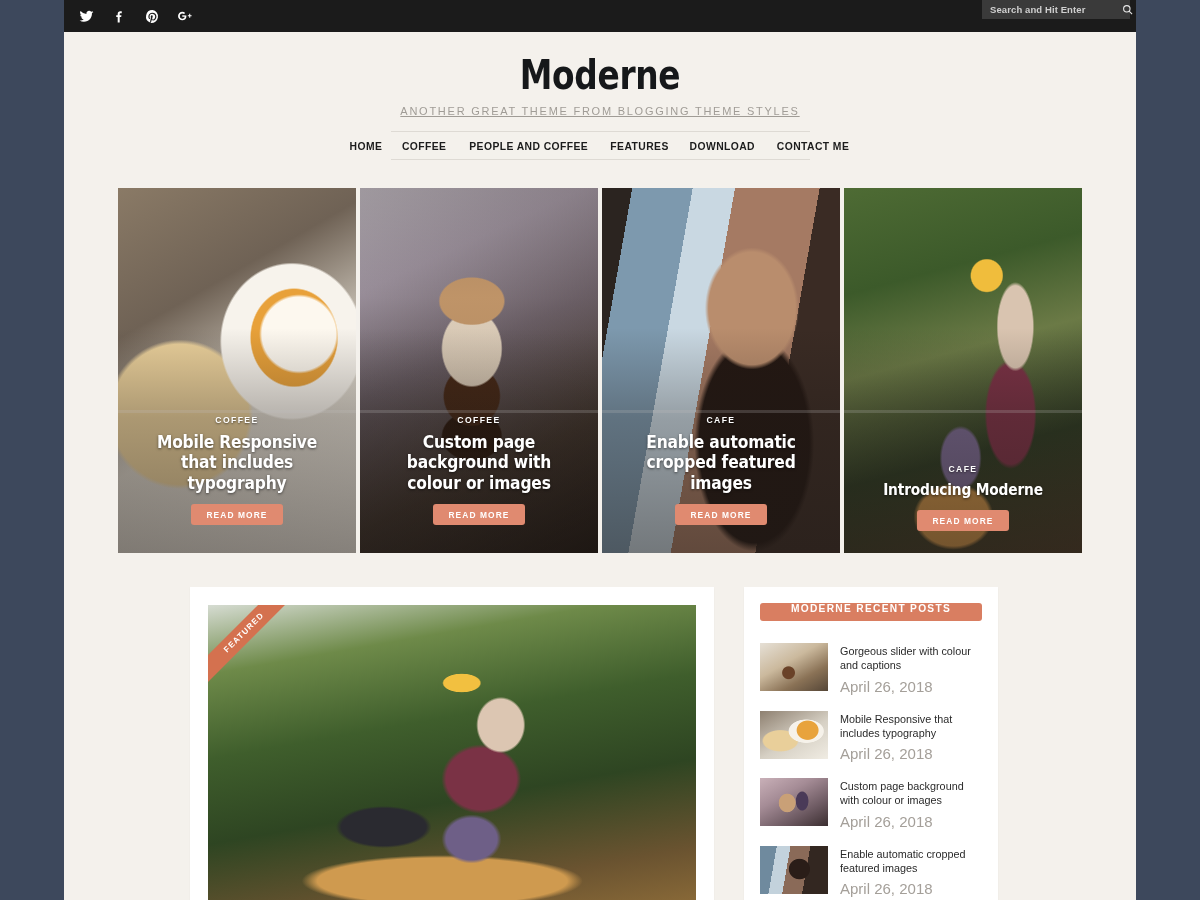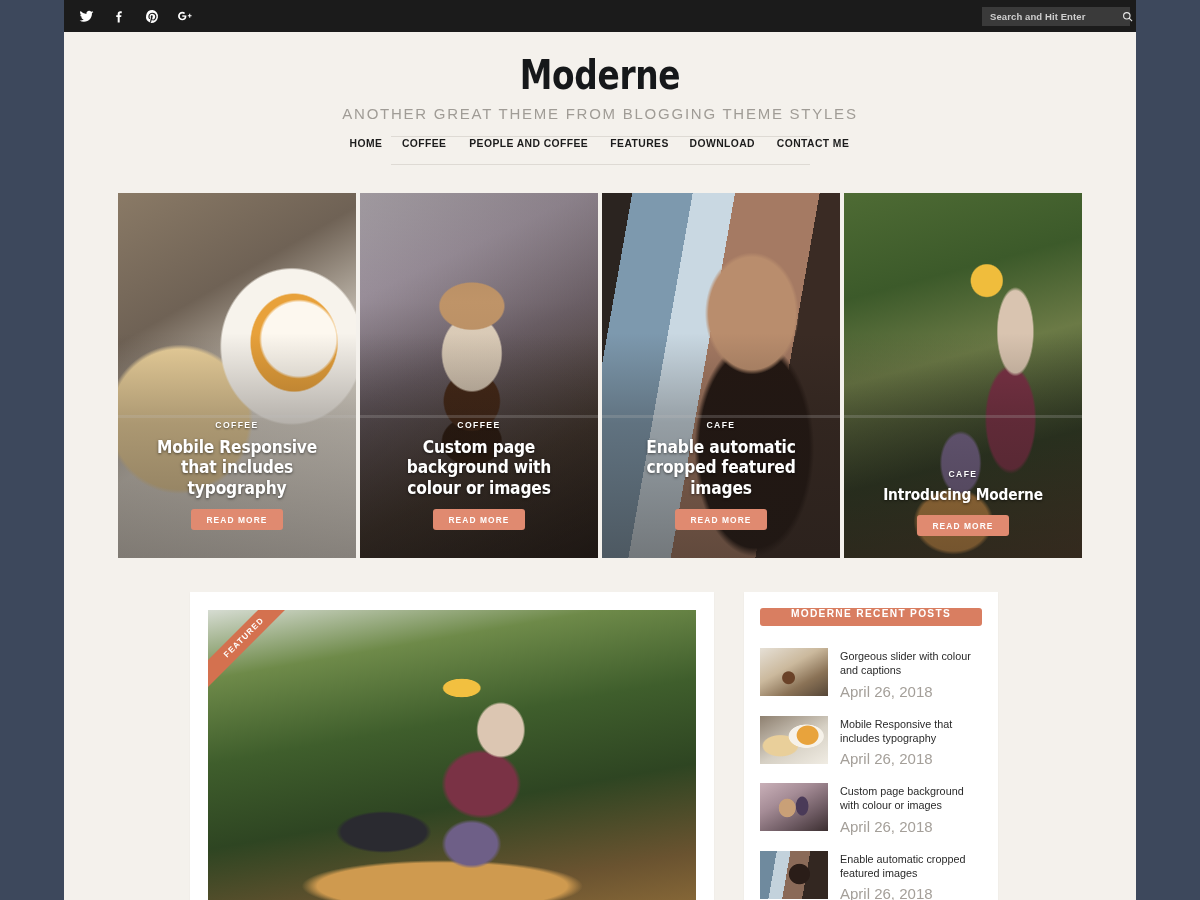--- a/index.html
+++ b/index.html
@@ -16,21 +16,20 @@
     width: 1072px; height: 900px;
     background: #f4f1ec;
     overflow: hidden;
   }
 
   
   .topbar {
     height: 32px;
     background: #1b1b1b;
     display: flex;
-    align-items: center;
     justify-content: space-between;
     padding: 0 6px 0 14px;
     gap: 32px;
   }
   .social-list { display: flex; align-items: center; gap: 17px; }
   .social-icon {
     width: 16px; height: 16px;
     display: flex; align-items: center; justify-content: center;
     color: #ffffff;
     cursor: pointer;
@@ -66,33 +65,34 @@
     font-family: "DejaVu Sans", sans-serif;
     font-weight: bold;
     font-size: 40px;
     letter-spacing: -0.4px;
     color: #16181a;
     line-height: 1.05;
     transform: scaleX(0.82);
   }
   .site-tagline {
     margin-top: 9px;
-    font-size: 15px;
+    font-size: 11px;
     letter-spacing: 1.75px;
     color: #a09c96;
     text-transform: uppercase;
+    text-decoration: underline;
   }
 
   .main-nav {
     margin: 14px auto 0;
     width: 419px;
     border-top: 1px solid #dedad4;
     border-bottom: 1px solid #dedad4;
     height: 29px;
-    display: flex; align-items: flex-start; justify-content: center;
+    display: flex; align-items: center; justify-content: center;
     gap: 0;
   }
   .nav-item {
     font-size: 11px;
     font-weight: bold;
     letter-spacing: .45px;
     color: #1c1c1c;
     text-transform: uppercase;
     cursor: pointer;
     padding: 0 8.5px;

